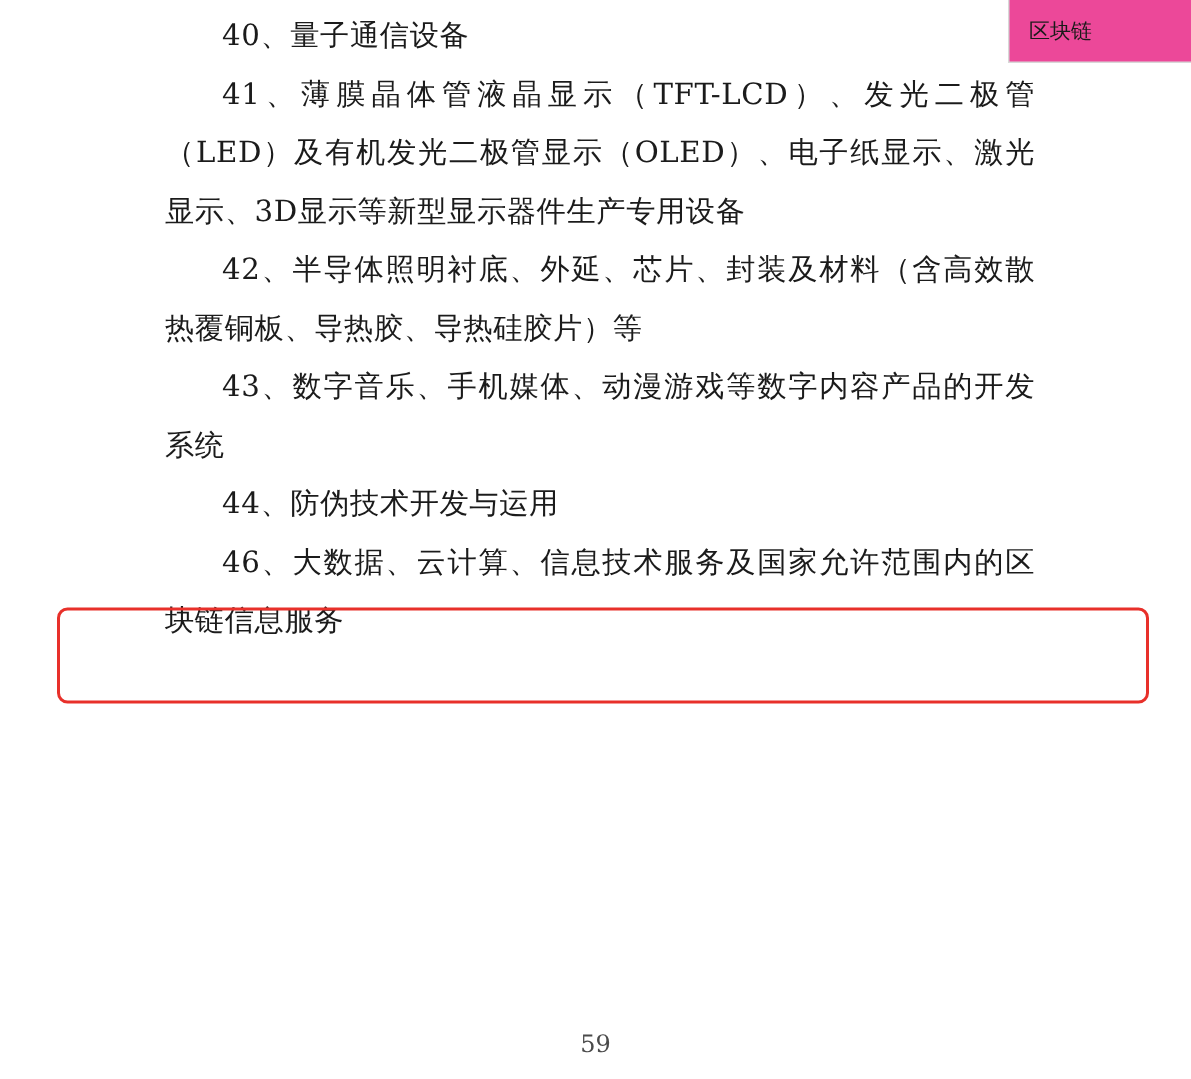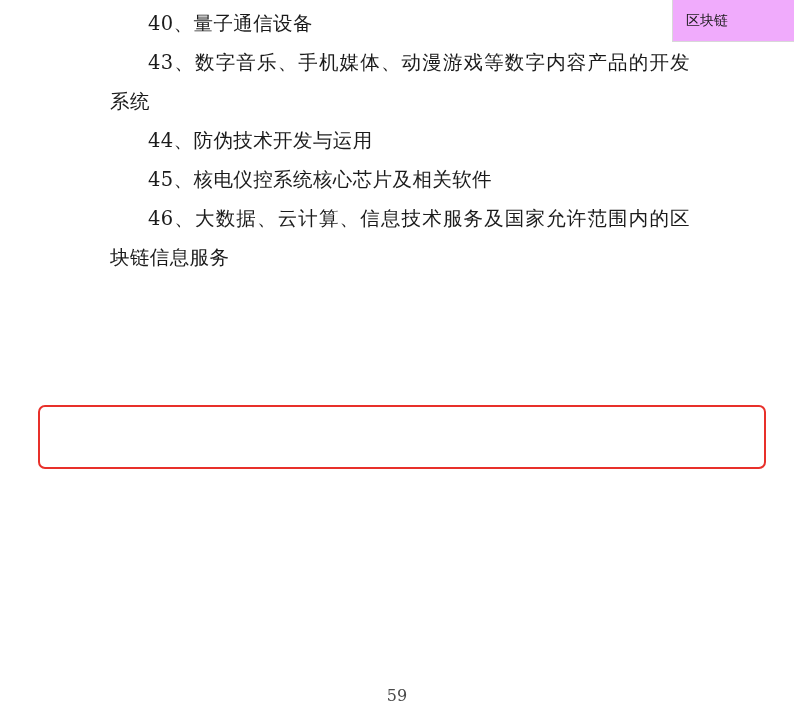--- a/index.html
+++ b/index.html
@@ -15,21 +15,21 @@
     overflow: hidden;
   }
 
   
   .tooltip-chip {
     position: absolute;
     top: 0;
     right: 0;
     width: 122px;
     height: 42px;
-    background: #f0abfc;
+    background: #ec4899;
     border: 1px solid #d8d8d8;
     border-top: none;
     border-right: none;
     box-sizing: border-box;
     display: flex;
     align-items: center;
     padding-left: 13px;
     font-family: "DejaVu Sans", sans-serif;
     font-size: 14px;
     color: #1a1a1a;
@@ -98,23 +98,24 @@
     background: #ffffff;
   }
 </style>
 </head>
 <body>
 
 <div class="page">
 
   <div class="doc-body">
     <p class="para">40、量子通信设备</p>
+    <p class="para">41、薄膜晶体管液晶显示（TFT-LCD）、发光二极管（LED）及有机发光二极管显示（OLED）、电子纸显示、激光显示、3D显示等新型显示器件生产专用设备</p>
+    <p class="para">42、半导体照明衬底、外延、芯片、封装及材料（含高效散热覆铜板、导热胶、导热硅胶片）等</p>
     <p class="para">43、数字音乐、手机媒体、动漫游戏等数字内容产品的开发系统</p>
     <p class="para">44、防伪技术开发与运用</p>
-    <p class="para">45、核电仪控系统核心芯片及相关软件</p>
     <p class="para">46、大数据、云计算、信息技术服务及国家允许范围内的区块链信息服务</p>
 
     <div class="redbox"></div>
   </div>
 
   <div class="page-number">59</div>
 </div>
 
 <div class="tooltip-chip">
   <span>区块链</span>

